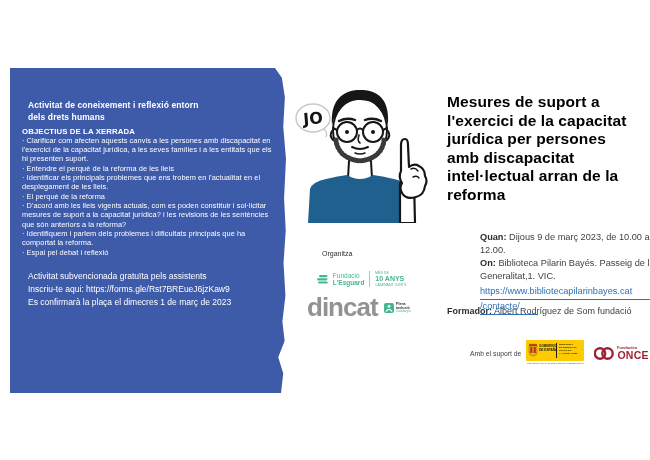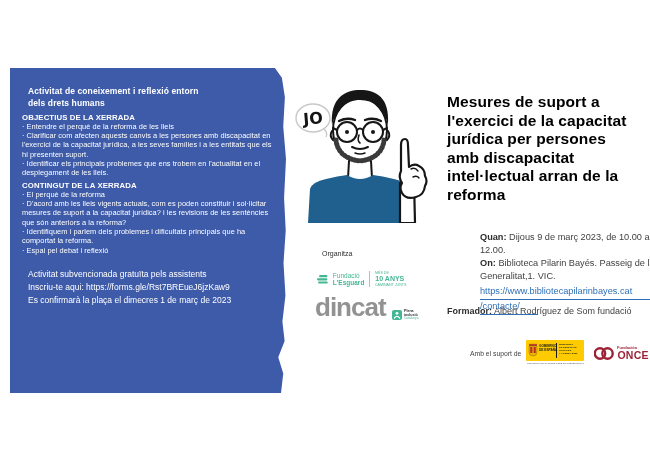--- a/index.html
+++ b/index.html
@@ -6,21 +6,21 @@
   html,body { background:#ffffff; }
   #canvas {
     position:relative; width:650px; height:460px; background:#ffffff;
     font-family:"Liberation Sans", sans-serif; overflow:hidden;
   }
 
   
   #info-panel {
     position:absolute; left:10px; top:68px; width:276px; height:325px;
     background:#3d5ba9; color:#ffffff; overflow:hidden;
-    padding:18px 14px 0 12px;
+    padding:32px 14px 0 12px;
     clip-path:polygon(0 0, 96% 0, 98.5% 3%, 99.6% 9%, 99% 18%, 100% 28%,
       99.3% 40%, 99.9% 50%, 99.1% 60%, 99.8% 70%, 98.7% 78%, 99.5% 84%,
       97.2% 89%, 99% 94%, 98.2% 100%, 0 100%);
   }
   .intro { margin-left:6px; font-size:8.5px; font-weight:bold; line-height:1.4; white-space:pre-line; letter-spacing:0.1px; }
   .section-heading { margin-top:3px; font-size:7.8px; font-weight:bold; letter-spacing:0.1px; }
   .bullet { font-size:7.4px; line-height:1.26; letter-spacing:0.05px; }
   .panel-footer { margin-top:13px; margin-left:6px; font-size:8.5px; line-height:1.55; }
 
   
@@ -31,21 +31,21 @@
   .organitza-label { margin-left:17px; font-size:7px; color:#2c2c2c; }
   .fundacio-row { display:flex; align-items:center; margin-left:12px; margin-top:14px; }
   .fundacio-text { margin-left:4px; color:#45b694; }
   .fundacio-l1 { font-size:6.5px; line-height:1.1; }
   .fundacio-l2 { font-size:6.5px; font-weight:bold; line-height:1.1; }
   .logo-divider { border-left:1px solid #8fd2bd; height:16px; margin:0 5px; }
   .anys-col { color:#45b694; }
   .micro-wrap { height:4px; overflow:visible; }
   .sc45 { display:block; font-size:8px; transform:scale(0.45); transform-origin:0 0; line-height:1; white-space:nowrap; }
   .anys-main { font-size:7px; font-weight:bold; line-height:1.1; }
-  .dincat-row { display:flex; align-items:flex-end; margin-left:10px; margin-top:7px; }
+  .dincat-row { display:flex; align-items:flex-start; margin-left:2px; margin-top:7px; }
   .dincat-word { font-size:26px; font-weight:bold; color:#929292; letter-spacing:-1px; line-height:1; }
   .plena-logo { display:flex; align-items:center; gap:2px; margin-left:6px; margin-top:8px; }
   .plena-text .p-bold { display:block; font-size:8px; font-weight:bold; color:#2c2c2c; transform:scale(0.45); transform-origin:0 0; line-height:1.05; white-space:nowrap; height:4px; }
   .plena-text .p-green { display:block; font-size:8px; color:#45b694; transform:scale(0.4); transform-origin:0 0; line-height:1; white-space:nowrap; height:3px; }
 
   
   #event-title {
     position:absolute; left:447px; top:93px; width:190px;
     font-size:15.5px; font-weight:bold; color:#000000; line-height:1.2;
     letter-spacing:0.1px;
@@ -88,25 +88,24 @@
 </head>
 <body>
 
 <div id="canvas">
 
   <div id="info-panel">
     <div class="intro">Activitat de coneixement i reflexió entorn
 dels drets humans</div>
 
     <div class="section-heading">OBJECTIUS DE LA XERRADA</div>
+    <div class="bullet">· Clarificar com afecten aquests canvis a les persones amb discapacitat en l'exercici de la capacitat jurídica, a les seves famílies i a les entitats que els hi presenten suport.</div>
     <div class="bullet">· Entendre el perquè de la reforma de les lleis</div>
-    <div class="bullet">· Clarificar com afecten aquests canvis a les persones amb discapacitat en l'exercici de la capacitat jurídica, a les seves famílies i a les entitats que els hi presenten suport.</div>
     <div class="bullet">· Identificar els principals problemes que ens trobem en l'actualitat en el desplegament de les lleis.</div>
 
-    <div class="section-heading">CONTINGUT DE LA XERRADA</div>
     <div class="bullet">· El perquè de la reforma</div>
     <div class="bullet">· D'acord amb les lleis vigents actuals, com es poden constituir i sol·licitar mesures de suport a la capacitat jurídica? i les revisions de les sentències que són anteriors a la reforma?</div>
     <div class="bullet">· Identifiquem i parlem dels problemes i dificultats principals que ha comportat la reforma.</div>
     <div class="bullet">· Espai pel debat i reflexió</div>
 
     <div class="panel-footer">
       <div>Activitat subvencionada gratuïta pels assistents</div>
       <div>Inscriu-te aqui: https://forms.gle/Rst7BREueJ6jzKaw9</div>
       <div>Es confirmarà la plaça el dimecres 1 de març de 2023</div>
     </div>

